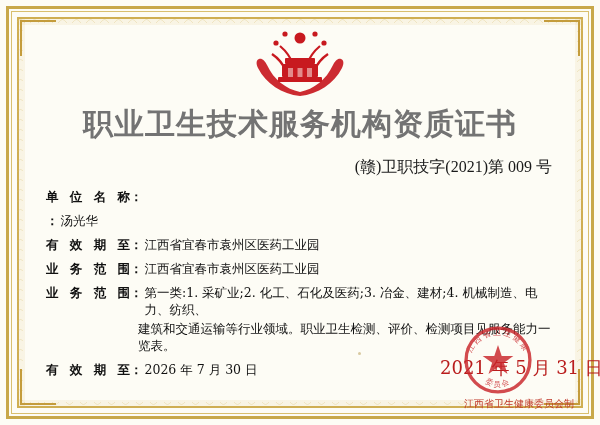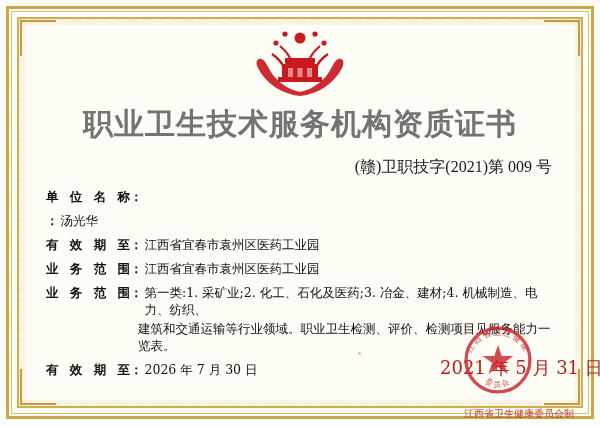--- a/index.html
+++ b/index.html
@@ -176,21 +176,21 @@
     font-family: "DejaVu Serif", "Liberation Serif", serif;
     font-size: 18px;
     color: #b91c1c;
     white-space: nowrap;
   }
 
   
   .footer {
     position: absolute;
     right: 26px;
-    bottom: 4px;
+    bottom: 14px;
     font-size: 10px;
     color: #c0392b;
     font-family: Liberation Mono, monospace;
     white-space: nowrap;
   }
 
   
   .watermark-dot {
     position: absolute;
     left: 358px;

